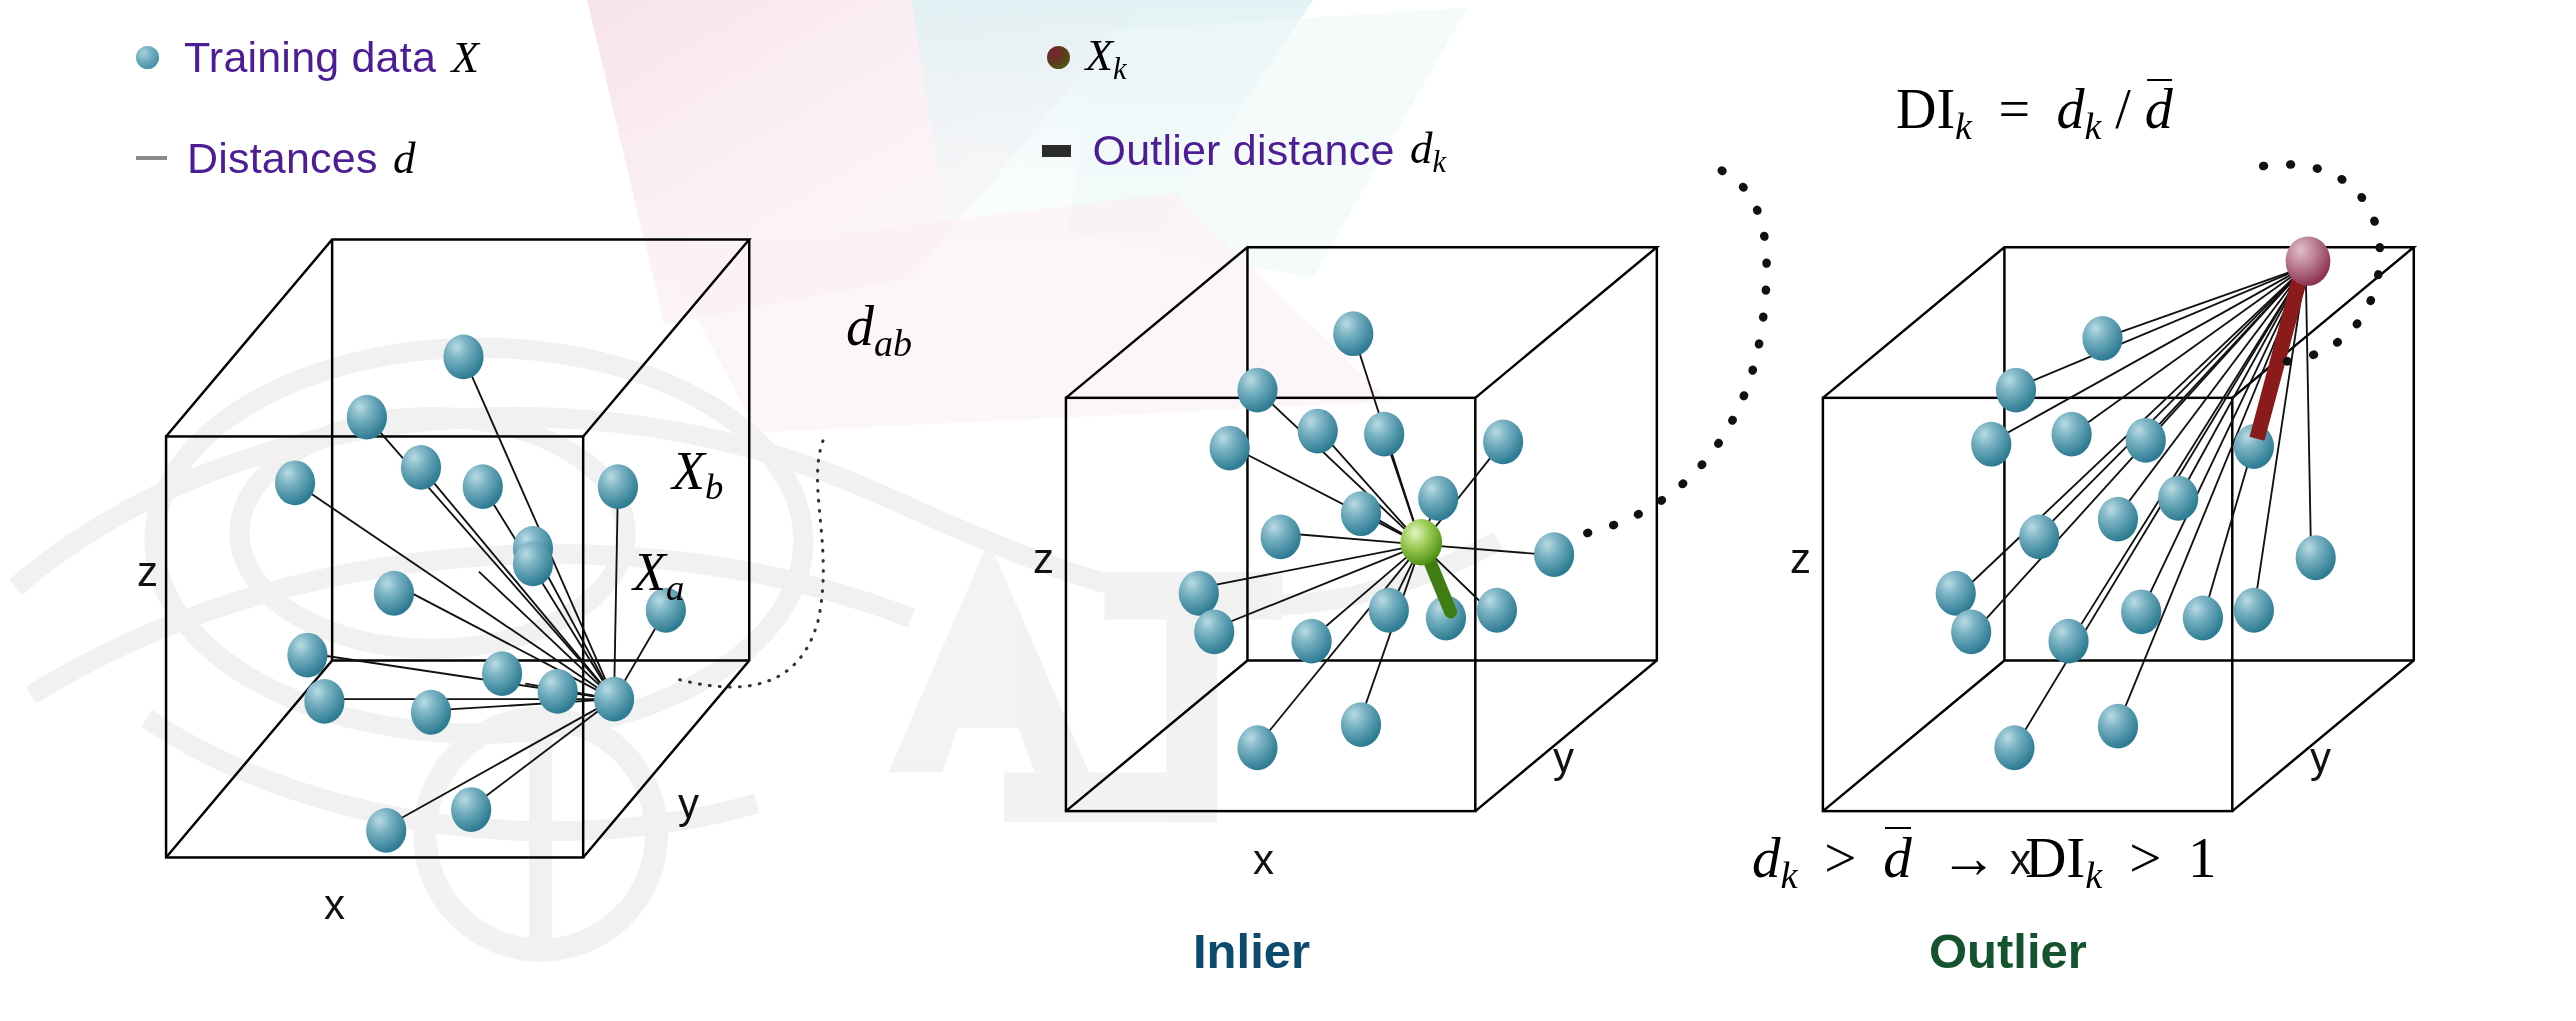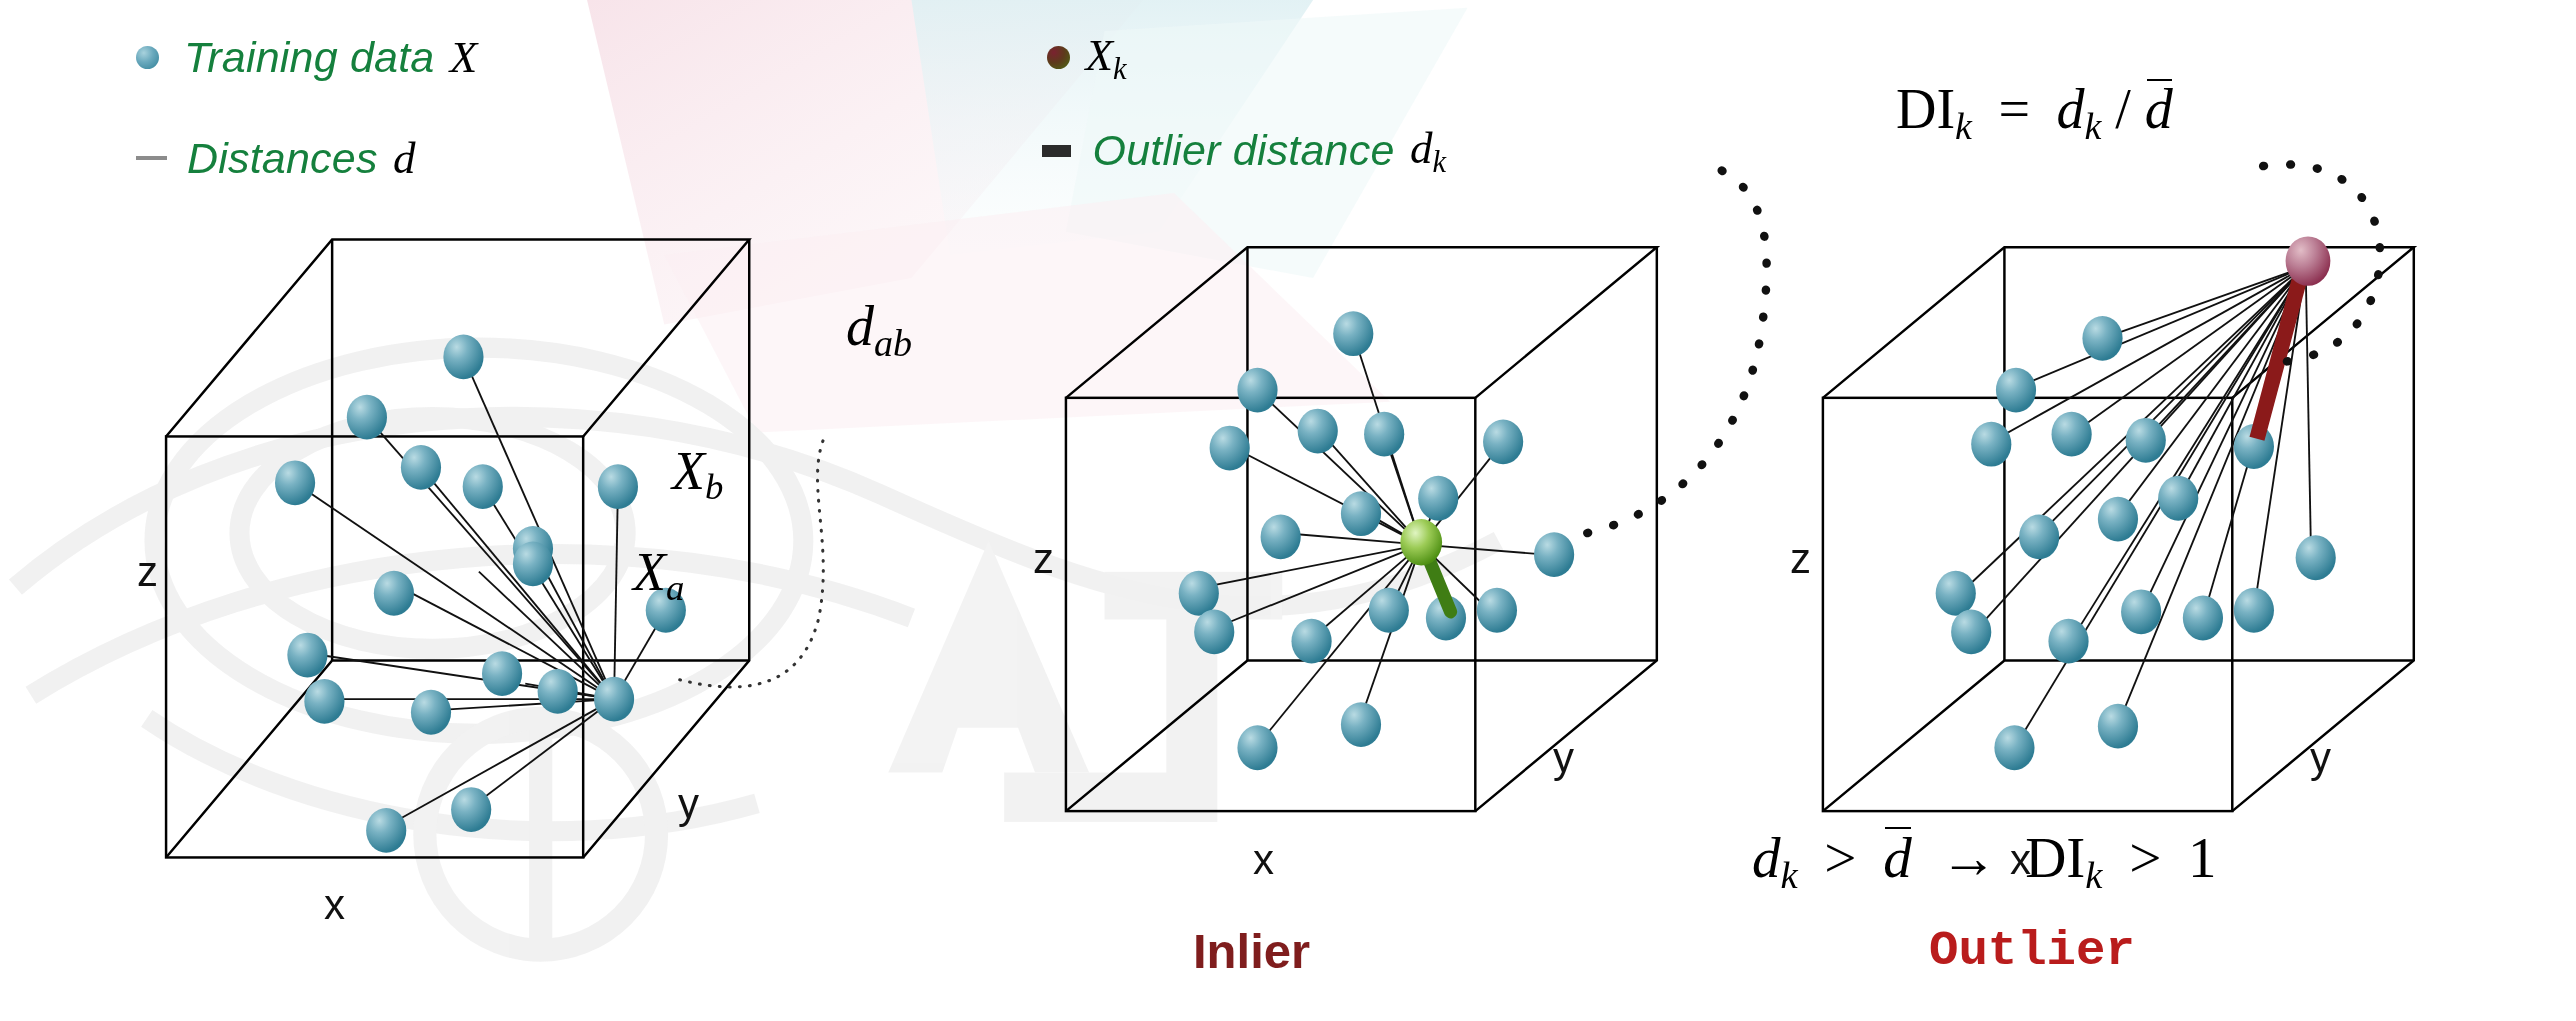--- a/index.html
+++ b/index.html
@@ -3,21 +3,21 @@
 <meta charset="utf-8">
 <style>
   html,body{margin:0;padding:0;background:#ffffff;}
   body{width:2576px;height:1022px;position:relative;overflow:hidden;
        font-family:"Liberation Sans",sans-serif;color:#000;}
   #stage{position:absolute;inset:0;width:2576px;height:1022px;}
   .layer{position:absolute;inset:0;width:100%;height:100%;}
   svg.layer{overflow:visible;}
   .legend{position:absolute;top:0;left:0;}
   .lg-row{position:absolute;display:flex;align-items:center;white-space:nowrap;}
-  .lg-text{font-size:43px;line-height:1;letter-spacing:0.2px;color:#15803d;font-style:italic;}
+  .lg-text{font-size:43px;line-height:1;letter-spacing:0.2px;color:#4c1d95;}
   .mathi{font-family:"Liberation Serif",serif;font-style:italic;font-size:45px;}
   .sub{font-size:0.68em;vertical-align:-0.28em;font-family:"Liberation Serif",serif;font-style:italic;}
   .dot{border-radius:50%;display:inline-block;}
   .dot-train{width:23px;height:23px;
      background:radial-gradient(circle at 34% 30%,#a8d2dd 0%,#6aa9bd 42%,#2f7f96 100%);}
   .dot-new{width:23px;height:23px;
      background:radial-gradient(circle at 30% 28%,#7a2230 0%,#5d3a1c 45%,#4a6b12 100%);}
   .dash-thin{width:31px;height:3.1px;background:#8c8c8c;display:inline-block;}
   .dash-thick{width:29px;height:12.4px;background:#2b2b2b;display:inline-block;}
   .formula{position:absolute;white-space:nowrap;font-family:"Liberation Serif",serif;color:#000;}
@@ -291,31 +291,31 @@
     <span>X</span><span class="sub">a</span>
   </div>
   <div class="dab" style="left:846px;top:294px;">
     <span>d</span><span class="sub">ab</span>
   </div>
 
   <div class="axlabel" style="left:1033px;top:535px;">z</div>
   <div class="axlabel" style="left:1253px;top:836px;">x</div>
   <div class="axlabel" style="left:1553px;top:734px;">y</div>
 
-  <div class="verdict" style="left:1193px;top:923px;color:#7f1d1d;">Inlier</div>
+  <div class="verdict" style="left:1193px;top:923px;color:#0c4a6e;">Inlier</div>
 
   <div class="axlabel" style="left:1790px;top:535px;">z</div>
   <div class="axlabel" style="left:2010px;top:836px;">x</div>
   <div class="axlabel" style="left:2310px;top:734px;">y</div>
 
   <div class="caption" style="left:1752px;top:825px;">
     <span style="font-style:italic;">d</span><span class="sub">k</span>
     <span style="margin:0 12.4px;">&gt;</span>
     <span class="ovl" style="font-style:italic;">d</span>
     <span style="margin:0 14px;">→</span>
     <span>DI</span><span class="sub">k</span>
     <span style="margin:0 12.4px;">&gt;</span>
     <span>1</span>
   </div>
-  <div class="verdict" style="left:1929px;top:923px;color:#b91c1c;font-family:Liberation Mono, monospace;">Outlier</div>
+  <div class="verdict" style="left:1929px;top:923px;color:#14532d;">Outlier</div>
 
 </div>
 
 
 </body></html>

